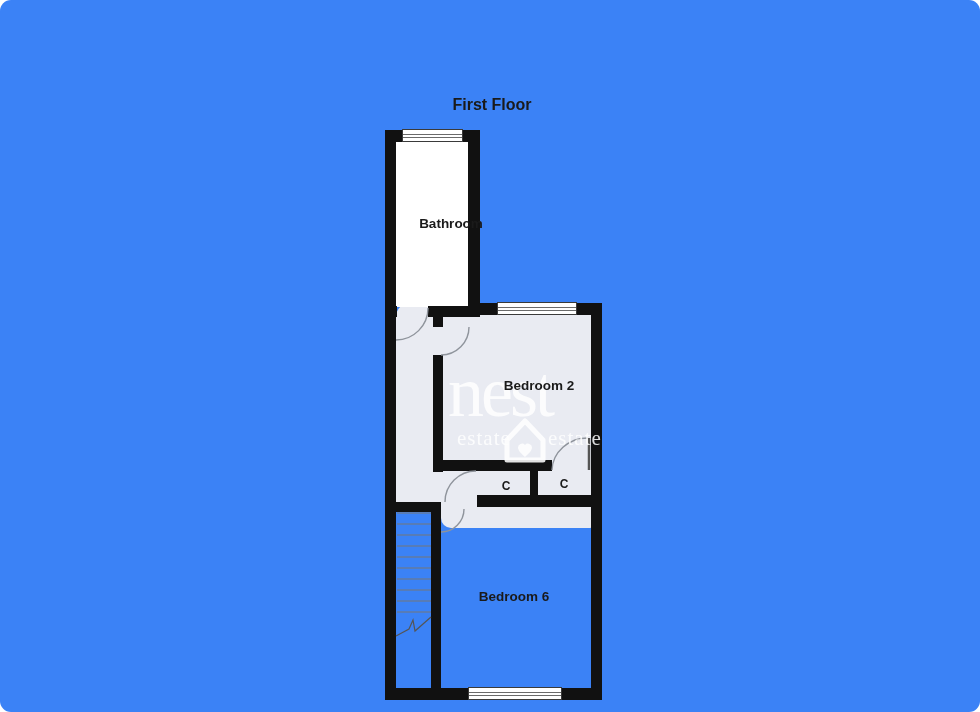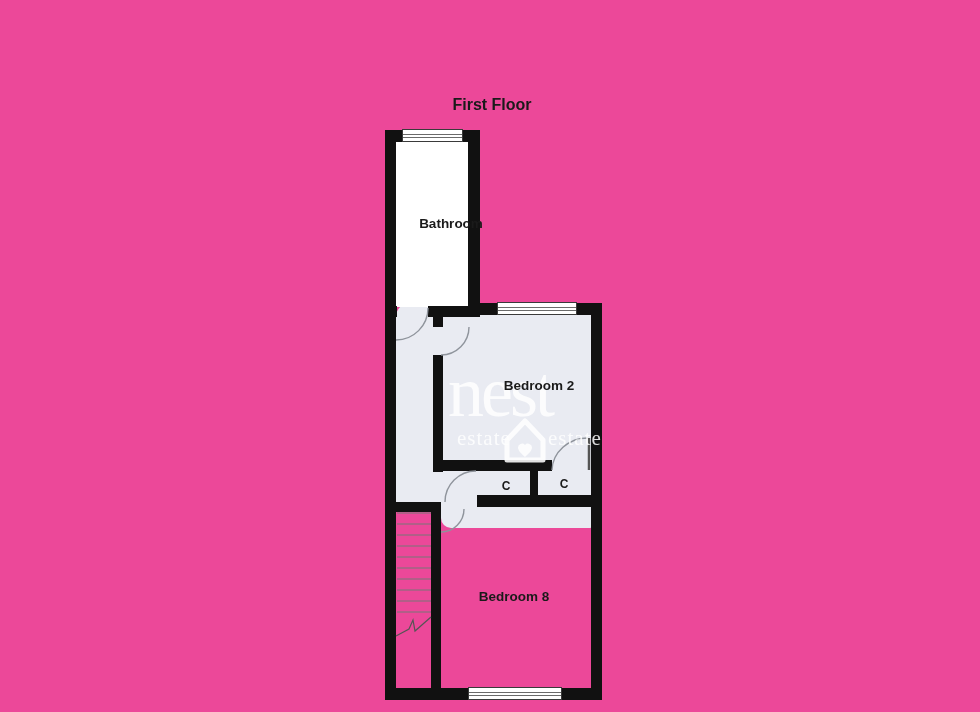--- a/index.html
+++ b/index.html
@@ -1,17 +1,17 @@
 <!DOCTYPE html>
 <html style="--wall: #111111; --floor: #ffffff; --tint: #e9ebf2; --arc: #8f949c; --label: #1a1a1a; --watermark: #ffffff;"><head>
 <meta charset="utf-8">
 <style>
   html,body{margin:0;padding:0;background:#fff;}
-  #canvas{position:relative;width:980px;height:712px;background:#ec4899;overflow:hidden;
-          font-family:"Liberation Sans",sans-serif;}
+  #canvas{position:relative;width:980px;height:712px;background:#3b82f6;overflow:hidden;
+          font-family:"Liberation Sans",sans-serif;border-radius:11px;}
   .tint{position:absolute;background:var(--tint,#e9ebf2);z-index:1;}
   .wall{position:absolute;background:var(--wall,#111);z-index:3;}
   .window{position:absolute;background:#fff;border:1px solid #3a3a3a;box-sizing:border-box;z-index:4;}
   .window .pane{position:absolute;left:0;right:0;height:1px;background:#6a6a6a;}
   .pane.p1{top:4px;} .pane.p2{top:7px;}
   #overlay{position:absolute;left:0;top:0;z-index:4;}
   .arc{fill:none;stroke:var(--arc,#8f949c);stroke-width:1.4;}
   .tread{stroke:#777;stroke-width:1;}
   .breakline{fill:none;stroke:#555;stroke-width:1.2;}
   .leaf{stroke:#555;stroke-width:2.5;}
@@ -94,21 +94,21 @@
       <line class="tread" x1="397" y1="579" x2="431" y2="579"></line>
       <line class="tread" x1="397" y1="590" x2="431" y2="590"></line>
       <line class="tread" x1="397" y1="601" x2="431" y2="601"></line>
       <line class="tread" x1="397" y1="612" x2="431" y2="612"></line>
       <path class="breakline" d="M 396 636 L 409 629 L 413 620 L 415 631 L 431 617"></path>
     </g>
   </svg>
 
   <div class="room-label" style="left:451px;top:223px;">Bathroom</div>
   <div class="room-label" style="left:515px;top:385px;margin-left:24px;">Bedroom 2</div>
-  <div class="room-label" style="left:514px;top:596px;">Bedroom 8</div>
+  <div class="room-label" style="left:514px;top:596px;">Bedroom 6</div>
   <div class="room-label closet-label" style="left:506px;top:486px;">C</div>
   <div class="room-label closet-label" style="left:564px;top:484px;">C</div>
 
   <div class="wm" id="wm-brand">nest</div>
   <div class="wm" id="wm-estate">estate</div>
   <div class="wm" id="wm-agents">estate</div>
   <svg id="wm-icon" width="46" height="52" viewBox="0 0 46 52">
     <path d="M 5 27 L 23 8 L 41 27 L 41 47 L 5 47 Z" fill="none" stroke="#fff" stroke-width="5" stroke-linejoin="round"></path>
     <path d="M 23 44 c -2.5 -2.5 -7 -6 -7 -9.5 a 4 4 0 0 1 7 -2.5 a 4 4 0 0 1 7 2.5 c 0 3.5 -4.5 7 -7 9.5 z" fill="#fff"></path>
   </svg>

